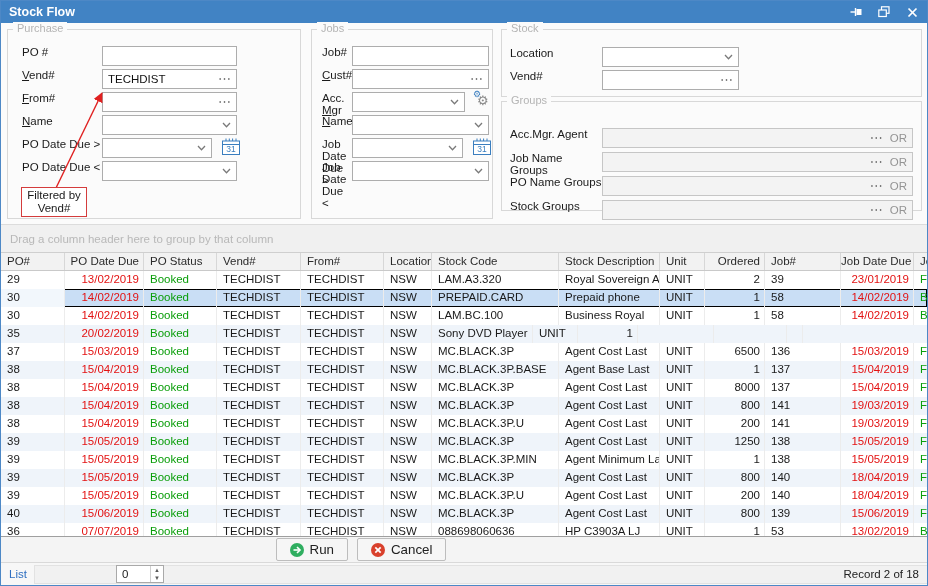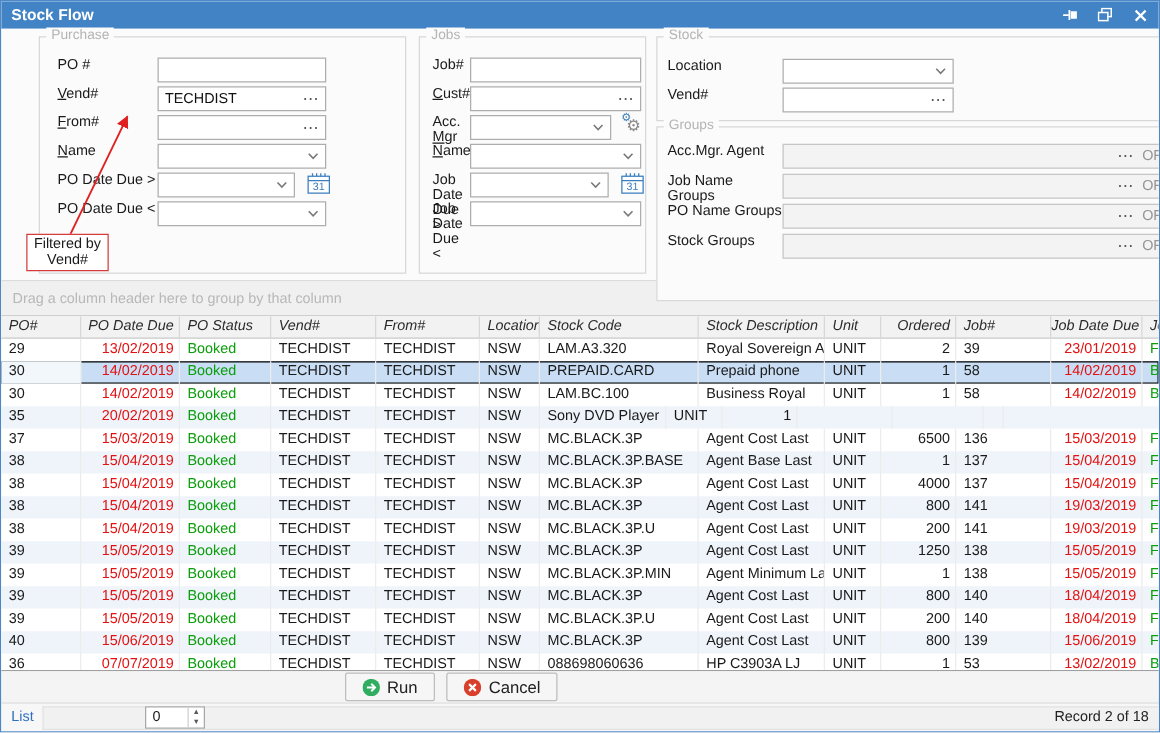--- a/index.html
+++ b/index.html
@@ -10,26 +10,26 @@
     font-family:"Liberation Sans",sans-serif;font-size:11.5px;color:#1a1a1a;
     background:#fbfbfb;border:1px solid #4d88c6;overflow:hidden;
   }
   
   .titlebar{height:22px;flex:0 0 22px;display:flex;align-items:center;padding:0 8px;background:#4183c4;}
   .titlebar .title{flex:1;color:#fff;font-weight:bold;font-size:12.5px;}
   .tb-icons{display:flex;align-items:center;gap:14px;}
   .tb-ico{width:14px;height:12px;display:inline-flex;align-items:center;justify-content:center;cursor:pointer;}
   
   .filters{height:202px;flex:0 0 202px;position:relative;background:#fbfbfb;border-bottom:1px solid #dcdcdc;}
-  .gbox{position:absolute;border:1px solid #d8d8d8;background:#fbfbfb;margin-left:24px;}
+  .gbox{position:absolute;border:1px solid #d8d8d8;background:#fbfbfb;}
   .gp-label{position:absolute;top:-8px;left:5px;background:#fbfbfb;padding:0 4px;color:#b4b4b4;font-size:11px;}
   .gp-purchase{left:6px;top:6px;width:294px;height:190px;padding-top:16px;}
   .gp-jobs{left:310px;top:6px;width:182px;height:190px;padding-top:16px;}
   .gp-stock{left:500px;top:6px;width:421px;height:68px;padding-top:17px;}
-  .gp-groups{left:500px;top:78px;width:421px;height:140px;padding-top:13px;}
+  .gp-groups{left:500px;top:78px;width:421px;height:110px;padding-top:26px;}
   .frow{display:flex;align-items:flex-start;height:20px;margin-bottom:3px;}
   .gp-groups .frow{margin-bottom:4px;}
   .flabel{color:#1a1a1a;}
   .gp-purchase .flabel{margin-left:14px;width:80px;flex:0 0 80px;}
   .gp-jobs .flabel{margin-left:10px;width:30px;flex:0 0 30px;}
   .gp-stock .flabel,.gp-groups .flabel{margin-left:8px;width:92px;flex:0 0 92px;}
   .ctrl{height:20px;border:1px solid #adadad;background:#fff;display:flex;align-items:center;padding:0 5px;overflow:hidden;}
   .gp-purchase .ctrl{width:135px;}
   .gp-purchase .ctrl.narrow{width:110px;}
   .gp-jobs .ctrl{width:137px;}
@@ -46,21 +46,21 @@
   .gear-icon .g1{position:absolute;top:-3px;left:3px;font-size:9px;color:#3a7ebf;}
   .gear-icon .g2{position:absolute;top:1px;left:7px;font-size:13px;color:#8a8a8a;}
   
   .callout{position:absolute;left:20px;top:164px;width:66px;background:#fff;border:1px solid #d43c3c;
            text-align:center;padding:1px 0;line-height:13px;color:#1a1a1a;}
   .anno-arrow{position:absolute;left:0;top:0;pointer-events:none;}
   
   .grid-area{flex:1;display:flex;flex-direction:column;background:#fff;min-height:0;}
   .groupby{height:28px;flex:0 0 28px;background:#f0f0f0;display:flex;align-items:center;padding-left:9px;
            color:#b8b8b8;border-bottom:1px solid #cfcfcf;}
-  .ghead{height:18px;flex:0 0 18px;display:flex;background:#f2f2f2;border-bottom:1px solid #c9c9c9;overflow:hidden;font-style:italic;}
+  .ghead{height:18px;flex:0 0 18px;display:flex;background:#f2f2f2;border-bottom:1px solid #c9c9c9;overflow:hidden;}
   .hcell{height:18px;line-height:17px;padding-left:6px;border-right:1px solid #d7d7d7;color:#2b2b2b;
          white-space:nowrap;overflow:hidden;flex:0 0 auto;cursor:pointer;}
   .hcell.right{text-align:right;padding-right:4px;padding-left:0;}
   .gbody{flex:1;overflow:hidden;border-bottom:1px solid #9f9f9f;}
   .grow{display:flex;height:18px;background:#fff;cursor:default;}
   .grow.alt{background:#eff4fa;}
   .grow.sel{box-shadow:inset 0 0 0 1px #000;}
   .gcell{height:18px;line-height:17px;padding-left:6px;border-right:1px solid #ececec;
          white-space:nowrap;overflow:hidden;flex:0 0 auto;}
   .gcell.right{text-align:right;padding-right:4px;padding-left:0;}
@@ -440,21 +440,21 @@
         <div class="grow">
           <div class="gcell" style="width: 64px;">38</div>
           <div class="gcell right" style="width: 79px; color: rgb(227, 18, 18);">15/04/2019</div>
           <div class="gcell" style="width: 73px; color: rgb(10, 158, 10);">Booked</div>
           <div class="gcell" style="width: 84px;">TECHDIST</div>
           <div class="gcell" style="width: 83px;">TECHDIST</div>
           <div class="gcell" style="width: 48px;">NSW</div>
           <div class="gcell" style="width: 127px;">MC.BLACK.3P</div>
           <div class="gcell" style="width: 101px;">Agent Cost Last</div>
           <div class="gcell" style="width: 45px;">UNIT</div>
-          <div class="gcell right" style="width: 60px;">4000</div>
+          <div class="gcell right" style="width: 60px;">8000</div>
           <div class="gcell" style="width: 76px;">137</div>
           <div class="gcell right" style="width: 73px; color: rgb(227, 18, 18);">15/04/2019</div>
           <div class="gcell" style="width: 16px; color: rgb(10, 158, 10);">FI</div>
         </div>
         <div class="grow alt">
           <div class="gcell" style="width: 64px;">38</div>
           <div class="gcell right" style="width: 79px; color: rgb(227, 18, 18);">15/04/2019</div>
           <div class="gcell" style="width: 73px; color: rgb(10, 158, 10);">Booked</div>
           <div class="gcell" style="width: 84px;">TECHDIST</div>
           <div class="gcell" style="width: 83px;">TECHDIST</div>

